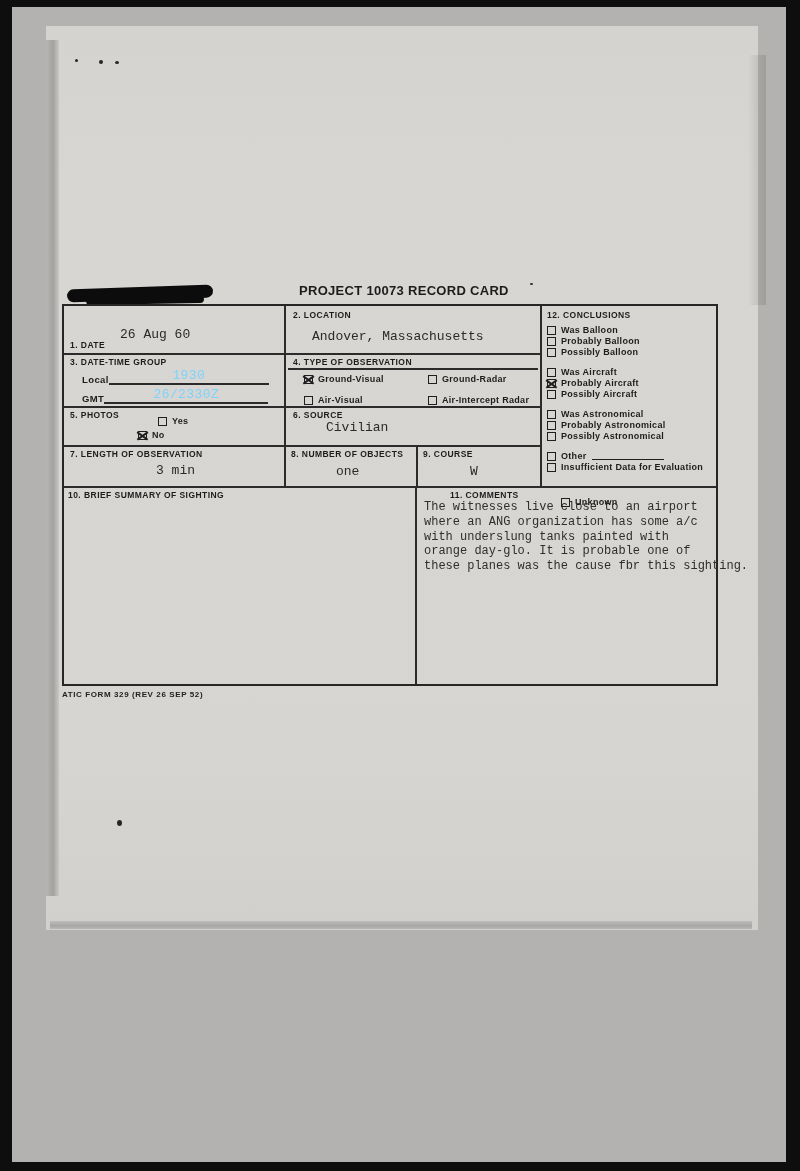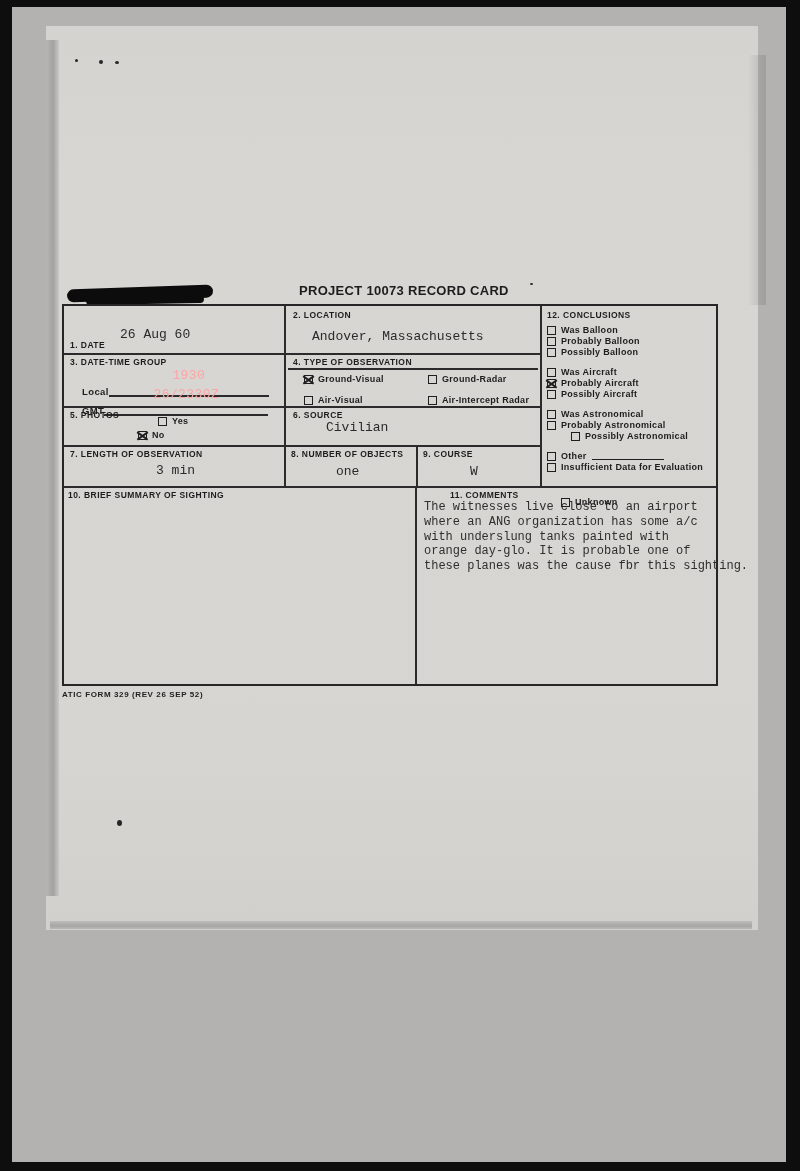--- a/index.html
+++ b/index.html
@@ -50,21 +50,21 @@
   .cb.checked::before,.cb.checked::after{content:"";position:absolute;left:-3px;top:3.2px;
         width:13px;height:1.7px;background:#1f1f1f;}
   .cb.checked::before{transform:rotate(36deg);}
   .cb.checked::after{transform:rotate(-36deg);}
 
   
   .dtg-row{position:absolute;display:flex;align-items:flex-end;font-size:9.5px;font-weight:bold;
         letter-spacing:.4px;color:#1d1d1d;}
   .dtg-line{display:inline-block;border-bottom:2px solid #2a2a2a;text-align:center;
         font-family:"Liberation Mono","DejaVu Sans Mono",monospace;font-weight:normal;
-        font-size:13px;color:#fca5a5;padding-bottom:12px;}
+        font-size:13px;color:#7dd3fc;padding-bottom:0px;}
   .obs-underline{position:absolute;background:#2b2b2b;height:2px;}
 
   .other-line{display:inline-block;width:72px;border-bottom:1.5px solid #1f1f1f;height:7px;}
 
   .watermark{position:absolute;left:296px;top:572px;font-size:33px;font-weight:bold;
         letter-spacing:1px;color:rgba(148,147,144,.9);
         text-shadow:2px 2px 1px rgba(255,255,255,.85),-1px -1px 1px rgba(95,95,95,.5);
         white-space:nowrap;}
 
   .form-number{position:absolute;left:62px;top:690px;font-size:8px;font-weight:bold;
@@ -197,21 +197,21 @@
     </div>
 
     <div class="cbrow" style="left:483px;top:103px;">
       <span class="cb"></span>
       <span>Was Astronomical</span>
     </div>
     <div class="cbrow" style="left:483px;top:114px;">
       <span class="cb"></span>
       <span>Probably Astronomical</span>
     </div>
-    <div class="cbrow" style="left:507px;top:125px;">
+    <div class="cbrow" style="left:483px;top:125px;">
       <span class="cb"></span>
       <span>Possibly Astronomical</span>
     </div>
 
     <div class="cbrow" style="left:483px;top:145px;">
       <span class="cb"></span>
       <span>Other</span>
         <span class="other-line"></span>
     </div>
     <div class="cbrow" style="left:483px;top:156px;">

